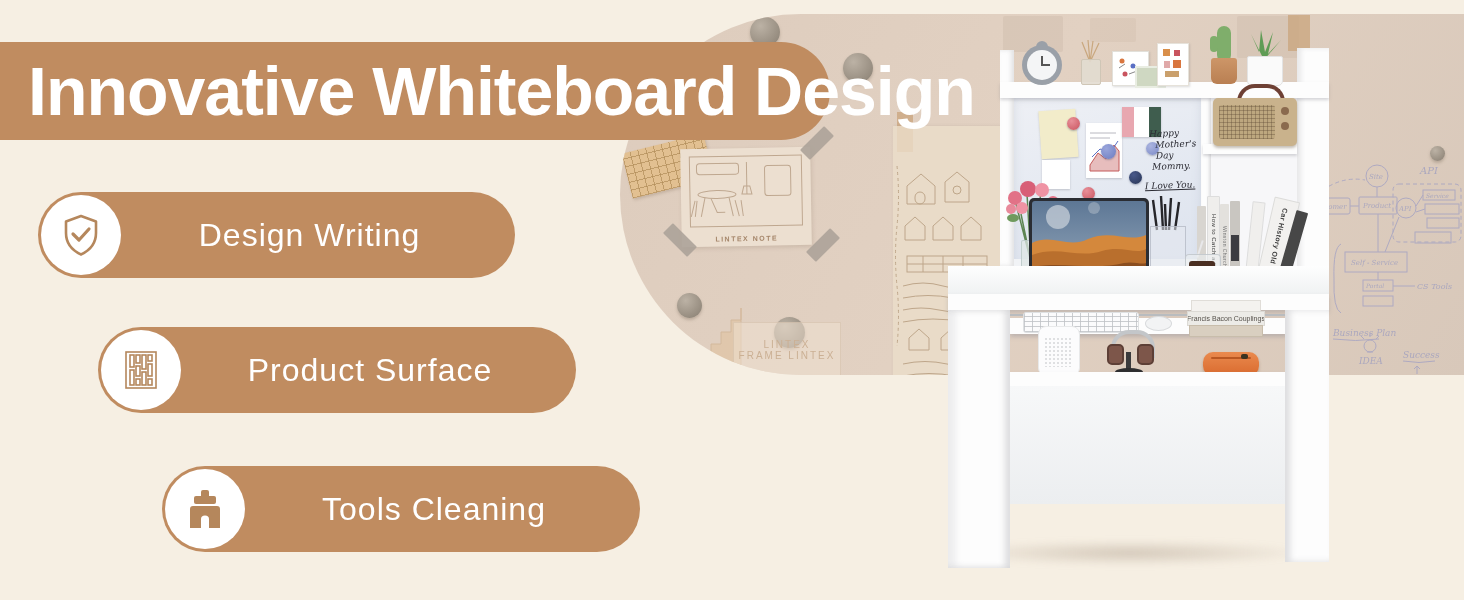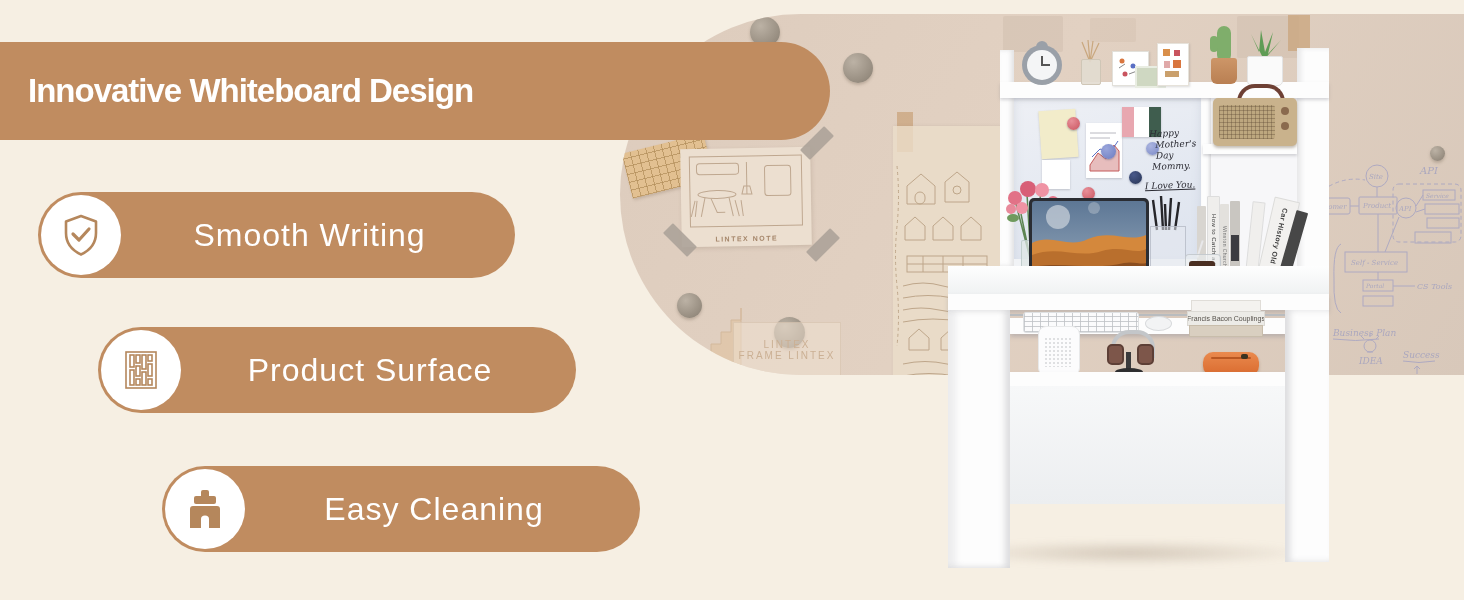--- a/index.html
+++ b/index.html
@@ -48,21 +48,21 @@
       font-family:"DejaVu Serif",serif;font-style:italic;font-size:9px;line-height:11px;
       transform:rotate(-2deg);}
   .spine{position:absolute;bottom:0;border-radius:1px;}
   .vtext{writing-mode:vertical-rl;font-size:6px;color:#3a3a3a;letter-spacing:.4px;
       display:flex;align-items:center;justify-content:center;height:100%;width:100%;}
   .shelf-line{box-shadow:0 2px 3px rgba(140,140,150,.35);}
 
   
   .banner{position:absolute;left:0;top:42px;width:830px;height:98px;background:#c08c60;
       border-radius:0 49px 49px 0;display:flex;align-items:center;}
-  .banner-title{color:#fff;font-size:33px;font-weight:bold;letter-spacing:-1px;padding-left:28px;
+  .banner-title{color:#fff;font-size:68px;font-weight:bold;letter-spacing:-1px;padding-left:28px;
       white-space:nowrap;}
   .pill{position:absolute;height:86px;background:#c08c60;border-radius:44px;}
   .pill .circle{position:absolute;left:3px;top:3px;width:80px;height:80px;background:#fff;
       border-radius:50%;display:flex;align-items:center;justify-content:center;}
   .pill .label{position:absolute;left:86px;right:20px;top:0;bottom:0;display:flex;
       align-items:center;justify-content:center;color:#fff;font-size:32px;letter-spacing:1px;}
   .floor-shadow{position:absolute;left:950px;top:540px;width:360px;height:26px;border-radius:50%;
       background:radial-gradient(ellipse at center,rgba(150,130,110,.35),rgba(150,130,110,0) 70%);
       filter:blur(3px);}
 </style>
@@ -377,21 +377,21 @@
     <div class="banner-title">Innovative Whiteboard Design</div>
   </div>
 
   <div class="pill" style="left:38px;top:192px;width:477px;">
     <div class="circle">
       <svg width="46" height="46" viewBox="0 0 46 46" fill="none" stroke="#b5875c" stroke-width="2.6" stroke-linecap="round" stroke-linejoin="round">
         <path d="M23,4 L38,9.5 V21 C38,32 31.5,38.5 23,42.5 C14.5,38.5 8,32 8,21 V9.5 Z"></path>
         <polyline points="15,22 21,28 31,17" stroke-width="3.2"></polyline>
       </svg>
     </div>
-    <div class="label">Smooth Writing</div>
+    <div class="label">Design Writing</div>
   </div>
 
   <div class="pill" style="left:98px;top:327px;width:478px;">
     <div class="circle">
       <svg width="46" height="46" viewBox="0 0 46 46" fill="none" stroke="#b5875c" stroke-width="1.6">
         <rect x="8" y="5" width="30" height="36"></rect>
         <rect x="12" y="8" width="4" height="12"></rect>
           <rect x="12" y="23" width="4" height="15"></rect>
         <rect x="18" y="8" width="4" height="8"></rect>
           <rect x="18" y="19" width="4" height="10"></rect>
@@ -407,16 +407,16 @@
   </div>
 
   <div class="pill" style="left:162px;top:466px;width:478px;">
     <div class="circle">
       <svg width="46" height="46" viewBox="0 0 46 46" fill="#b5875c">
         <rect x="19" y="4" width="8" height="9" rx="2"></rect>
         <rect x="12" y="10" width="22" height="8" rx="2"></rect>
         <path d="M11,20 H35 Q38,20 38,23 V42 H27 V33 Q27,29.5 23,29.5 Q19,29.5 19,33 V42 H8 V23 Q8,20 11,20 Z"></path>
       </svg>
     </div>
-    <div class="label">Easy Cleaning</div>
+    <div class="label">Tools Cleaning</div>
   </div>
 
 </div>
 
 </body></html>

